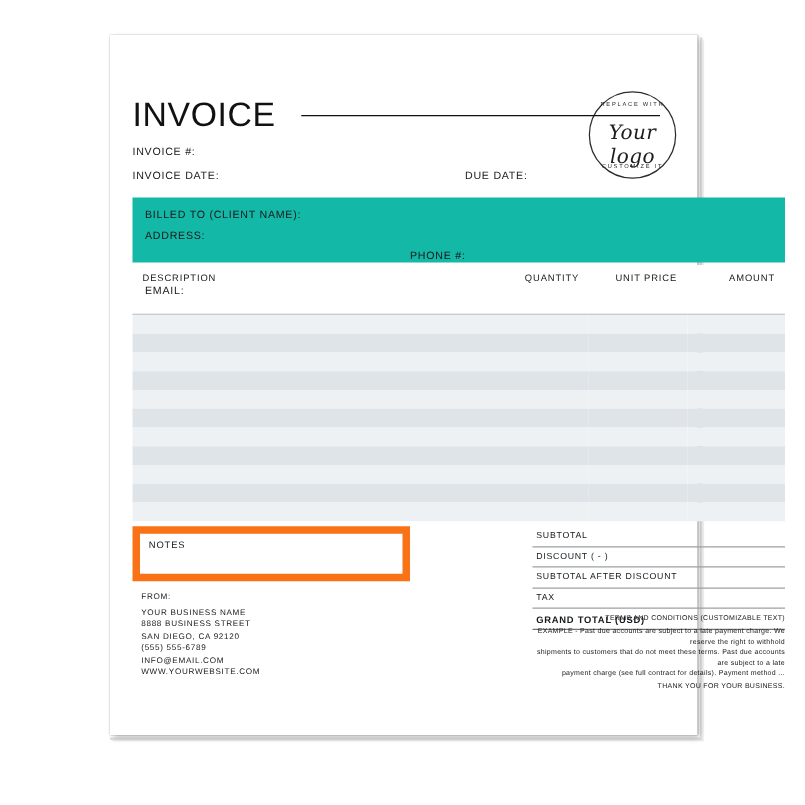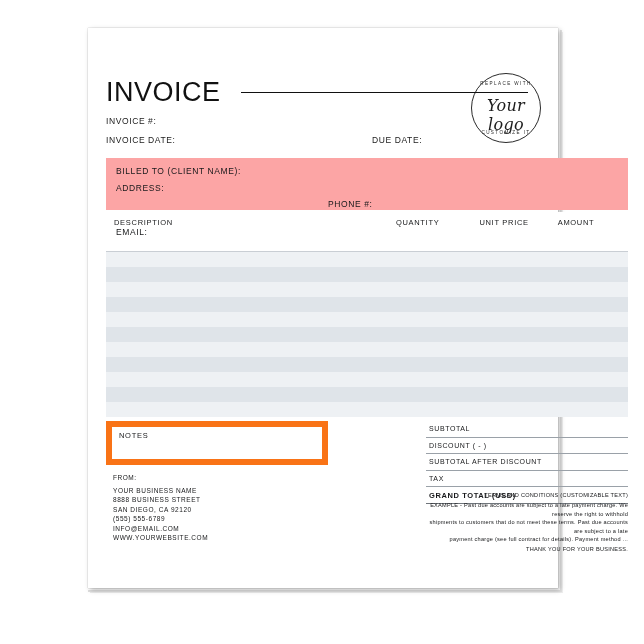--- a/index.html
+++ b/index.html
@@ -124,21 +124,21 @@
   .meta-line {
     position: relative;
     height: 19px;
   }
   .meta .lbl { position: absolute; left: 0; top: 0; }
   .meta .lbl2 { position: absolute; left: 222px; top: 0; padding-left: 44px; }
 
   
   .billed {
     margin-top: 4px;
-    background: #fca5a5;
+    background: #14b8a6;
     padding: 9px 10px 9px 10px;
     position: relative;
     height: 52px;
     box-sizing: border-box;
   }
   .billed div { font-size: 8.5px; letter-spacing: 0.6px; color: #17181a; }
   .billed .r1 { position: absolute; left: 10px; top: 8px; }
   .billed .r2 { position: absolute; left: 10px; top: 25px; }
   .billed .r3 { position: absolute; left: 10px; top: 41px; margin-top: 28px; }
   .billed .r3b { position: absolute; left: 222px; top: 41px; }
@@ -154,21 +154,21 @@
     font-size: 7.5px;
     letter-spacing: 0.7px;
     font-weight: 400;
     color: #17181a;
     text-align: left;
     padding: 6px 8px 24px 8px;
     background: #ffffff;
     border-bottom: 1px solid #c9ced4;
     margin-top: 20px;
   }
-  .items th.num { text-align: left; }
+  .items th.num { text-align: right; }
   .items td {
     height: 15px;
     padding: 0;
     border: none;
   }
   .items tr.r-light td { background: #eef1f4; }
   .items tr.r-dark td  { background: #dfe4e9; }
 
   
   .lower {

